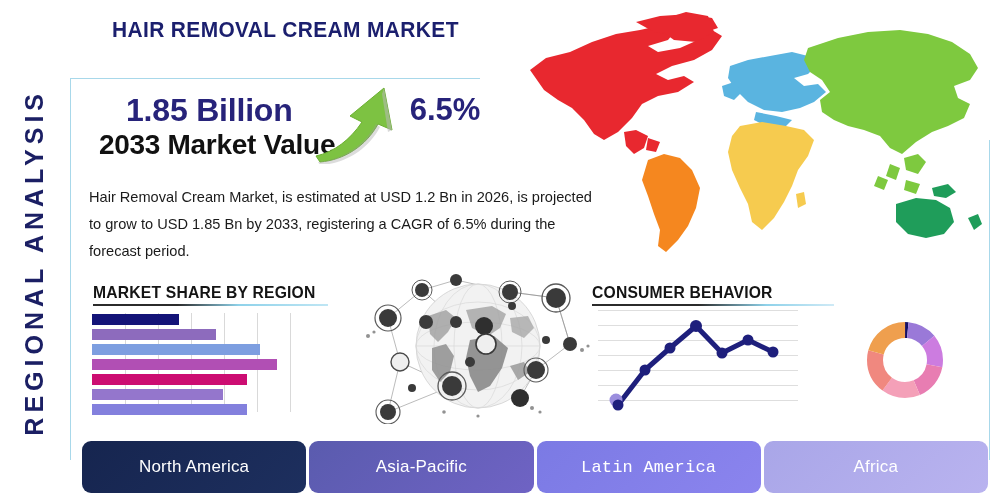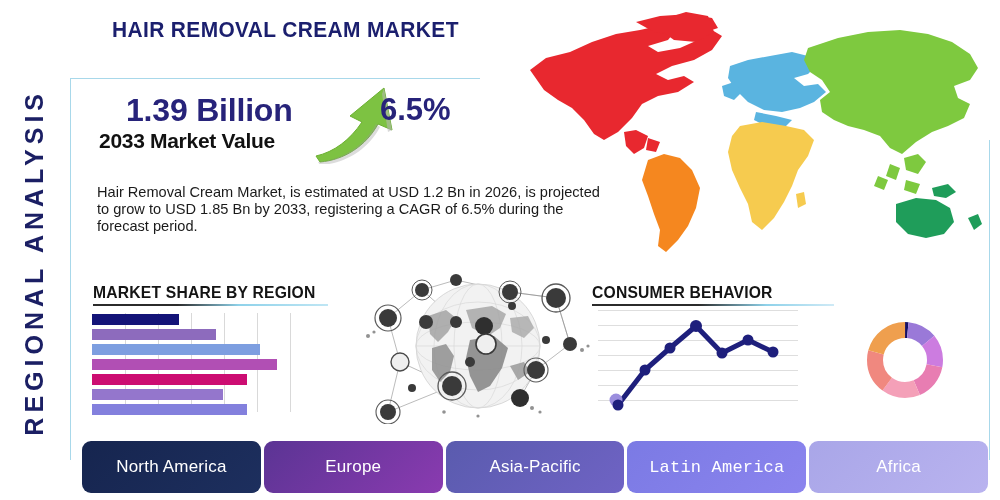--- a/index.html
+++ b/index.html
@@ -48,34 +48,34 @@
   
   .kpi { position: absolute; left: 88px; top: 92px; width: 420px; height: 72px; }
   .kpi-value {
     position:absolute; left: 38px; top: 0px;
     font-size: 32px; font-weight: 700; color:#27237a;
     font-family:"Liberation Sans Narrow","Liberation Sans",sans-serif;
     letter-spacing:-0.2px;
   }
   .kpi-label {
     position:absolute; left: 11px; top: 37px;
-    font-size: 21px; font-weight: 700; color:#111; letter-spacing:-0.3px;
-  }
-  .cagr { position:absolute; left: 380px; top: 92px; width: 110px; }
+    font-size: 28px; font-weight: 700; color:#111; letter-spacing:-0.3px;
+  }
+  .cagr { position:absolute; left: 390px; top: 92px; width: 110px; text-align:center; }
   .cagr-value {
     font-size: 31px; font-weight:700; color:#27237a;
     font-family:"Liberation Sans Narrow","Liberation Sans",sans-serif;
   }
   .cagr-label { font-size: 21px; font-weight:700; color:#111; margin-top:1px; letter-spacing:-0.2px;}
   .arrow-wrap { position:absolute; left: 310px; top: 82px; width: 100px; height: 82px; }
 
   
   .desc {
-    position:absolute; left:97px; top:184px; width: 505px;
-    font-size: 14.6px; line-height: 17px; color:#1a1a1a;
+    position:absolute; left:89px; top:184px; width: 505px;
+    font-size: 14.6px; line-height: 27px; color:#1a1a1a;
   }
 
   
   .sec-head {
     position:absolute; font-weight:700; font-size:16.5px; color:#141414;
     font-family:"Liberation Sans Narrow","Liberation Sans",sans-serif;
     letter-spacing:0.2px; transform:scaleX(0.95); transform-origin:left center;
   }
   .sec-rule { position:absolute; height:2px; }
   .rule-grad-a { background: linear-gradient(to right,#2b2b2b 0%,#2b2b2b 36%,#8fd2ea 62%,#bfe6f4 100%); }
@@ -149,21 +149,21 @@
       <path fill="#7ec93f" d="M370,168 L380,172 L376,182 L366,178 Z"></path>
       <path fill="#7ec93f" d="M398,172 L412,176 L408,186 L396,182 Z"></path>
 
       <path fill="#1f9d5a" d="M388,196 L408,190 L428,192 L442,200 L446,214 L436,226 L418,230 L400,226 L388,214 Z"></path>
       <path fill="#1f9d5a" d="M424,180 L440,176 L448,184 L438,190 L426,188 Z"></path>
       <path fill="#1f9d5a" d="M460,210 L470,206 L474,216 L466,222 Z"></path>
     </svg>
   </div>
 
   <div class="kpi">
-    <div class="kpi-value">1.39 Billion</div>
+    <div class="kpi-value">1.85 Billion</div>
     <div class="kpi-label">2033 Market Value</div>
   </div>
 
   <div class="arrow-wrap">
     <svg viewBox="0 0 100 82" width="100" height="82">
       <path d="M6,74 C24,70 40,58 52,40 L40,34 L74,6 L82,48 L68,42 C56,64 34,78 10,80 Z" fill="#7dc242" stroke="#6bb031" stroke-width="1"></path>
       <path d="M74,6 L82,48 L78,50 L72,12 Z" fill="#b9b9b9" opacity="0.55"></path>
       <path d="M8,80 C32,78 54,64 66,42 L70,45 C58,68 34,82 10,83 Z" fill="#9a9a9a" opacity="0.35"></path>
     </svg>
   </div>
@@ -292,23 +292,20 @@
         <circle r="30" fill="none" stroke="#f0887f" stroke-width="16" stroke-dasharray="35.8 152.6" stroke-dashoffset="-113.1" transform="rotate(-90)"></circle>
         <circle r="30" fill="none" stroke="#ef9f4e" stroke-width="16" stroke-dasharray="39.6 148.8" stroke-dashoffset="-148.9" transform="rotate(-90)"></circle>
       </g>
     </svg>
   </div>
 
   <div class="regions">
     <div class="region-btn rb-0">
       <span>North America</span>
     </div>
-    <div class="region-btn rb-1">
-      <span>Europe</span>
-    </div>
     <div class="region-btn rb-2">
       <span>Asia-Pacific</span>
     </div>
     <div class="region-btn rb-3">
       <span>Latin America</span>
     </div>
     <div class="region-btn rb-4">
       <span>Africa</span>
     </div>
   </div>

